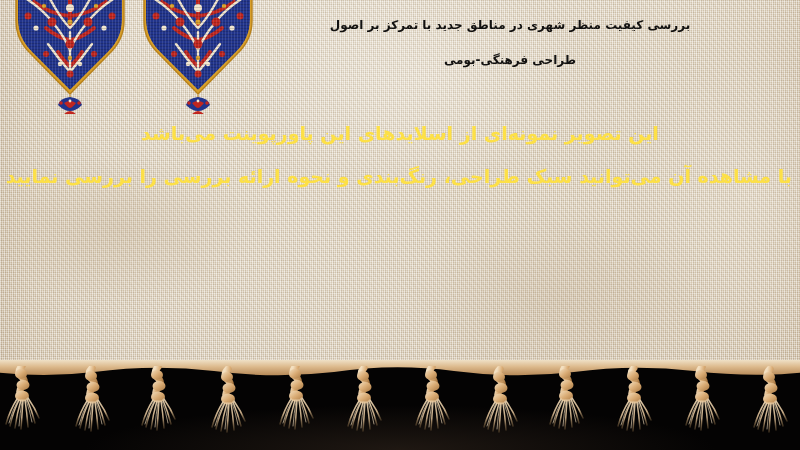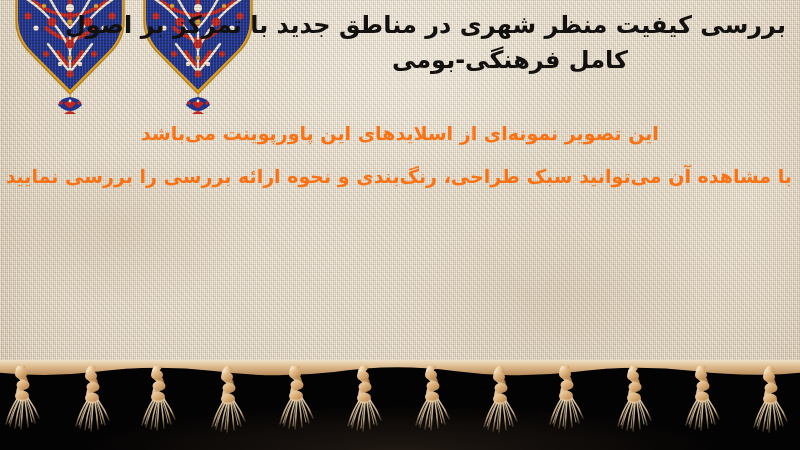--- a/index.html
+++ b/index.html
@@ -103,35 +103,35 @@
   .title-block {
     position: absolute;
     right: 14px;
     top: 8px;
     width: 580px;
     text-align: center;
     color: #121110;
     direction: rtl;
   }
   .title-line {
-    font-size: 24px;
+    font-size: 12px;
     font-weight: bold;
     line-height: 35px;
     letter-spacing: 0px;
     white-space: nowrap;
     margin-left: 28px;
   }
 
   .body-block {
     position: absolute;
     right: 8px;
     top: 112px;
     width: 784px;
     text-align: center;
-    color: #f97316;
+    color: #fde047;
     direction: rtl;
   }
   .body-line {
     font-size: 19px;
     font-weight: bold;
     line-height: 43px;
     white-space: nowrap;
   }
 
   
@@ -328,21 +328,21 @@
         <circle cx="56" cy="135" r="1.4" fill="#f2e6cf"></circle>
         <path d="M49 149 Q53 145 56 145 Q59 145 63 149 Q59 154 56 154 Q53 154 49 149 Z" fill="#c1261f"></path>
         <path d="M51 150 Q56 148 61 150 Q58 153 56 153 Q54 153 51 150 Z" fill="#21348c"></path>
         <rect x="54.5" y="156" width="3" height="3" fill="#c1261f"></rect>
       </g>
     </svg>
   </div>
 
   <div class="title-block">
     <div class="title-line">بررسی کیفیت منظر شهری در مناطق جدید با تمرکز بر اصول</div>
-    <div class="title-line">کامل فرهنگی-بومی</div>
+    <div class="title-line">طراحی فرهنگی-بومی</div>
   </div>
 
   <div class="body-block">
     <div class="body-line">این تصویر نمونه‌ای از اسلایدهای این پاورپوینت می‌باشد</div>
     <div class="body-line">با مشاهده آن می‌توانید سبک طراحی، رنگ‌بندی و نحوه ارائه بررسی را بررسی نمایید</div>
   </div>
 
   <div class="fringe-zone">
     <div class="darkfill"></div>
 

